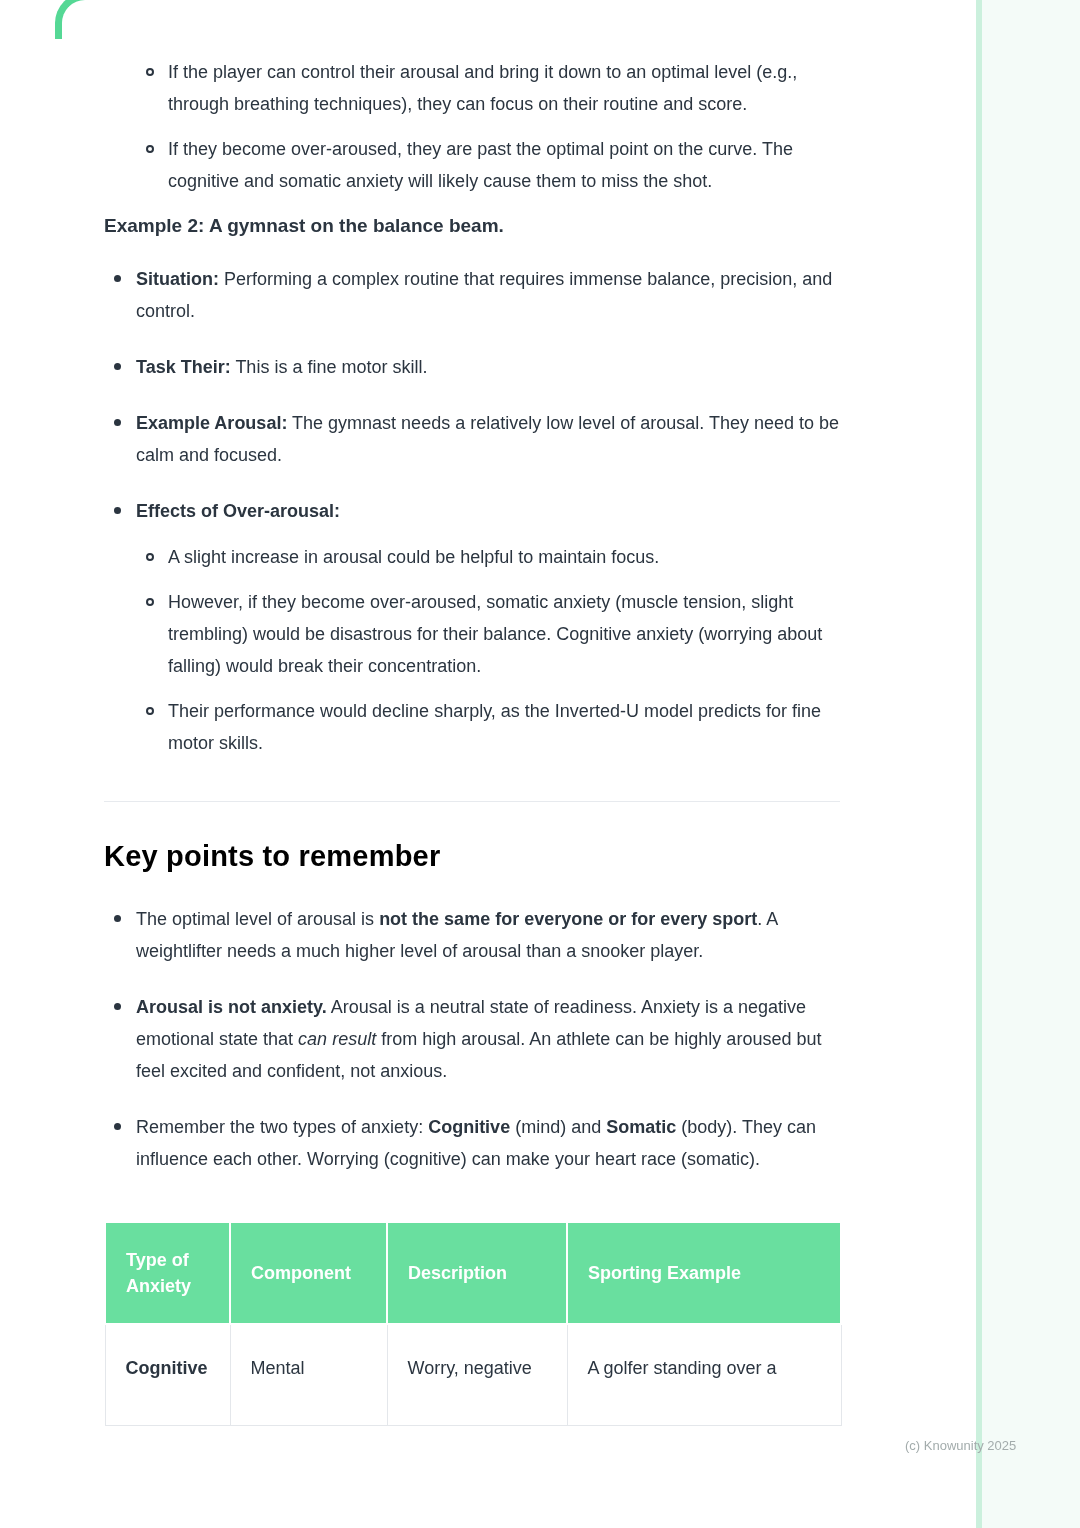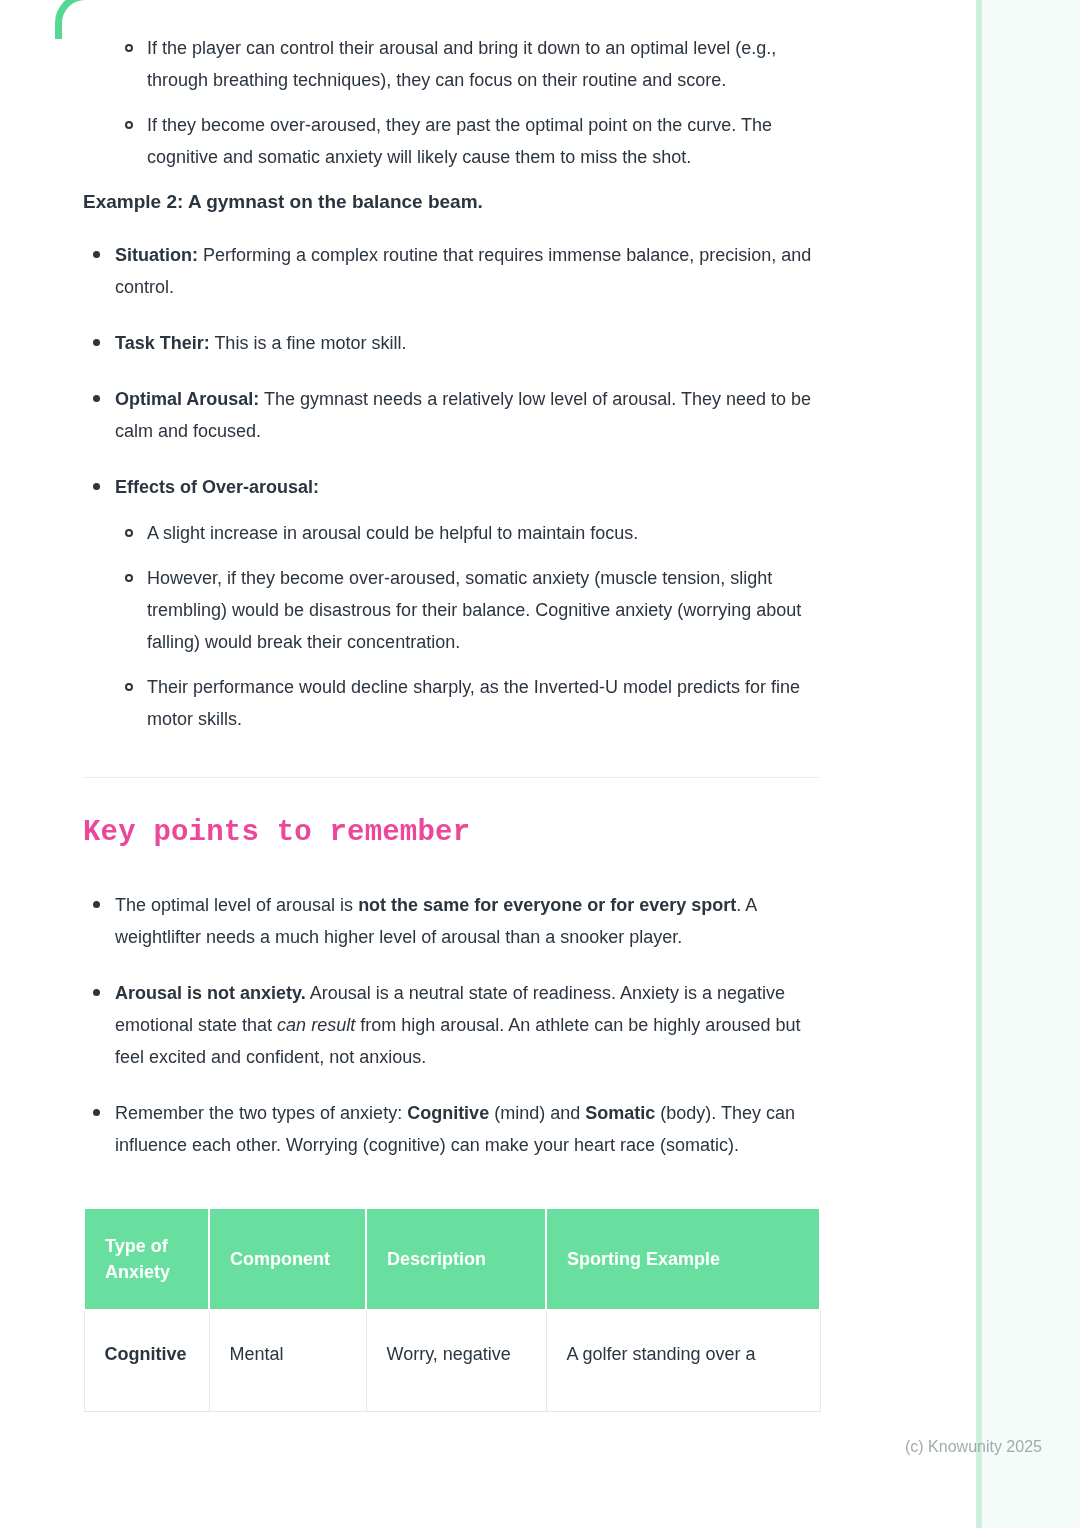--- a/index.html
+++ b/index.html
@@ -8,49 +8,49 @@
   .page { position:relative; width:1080px; height:1528px; background:#ffffff; overflow:hidden; color:#2b3540; }
 
   
   .corner-accent { position:absolute; left:55px; top:-7px; width:38px; height:46px;
     border-left:7px solid #55d895; border-top:7px solid #55d895; border-top-left-radius:30px; }
 
   
   .right-stripe { position:absolute; top:0; right:0; bottom:0; width:104px;
     background:#f4fbf8; border-left:6px solid #cbf0dd; }
 
-  .content { position:absolute; left:83px; top:0; width:736px; padding-top:32px; }
+  .content { position:absolute; left:104px; top:0; width:736px; padding-top:56px; }
 
   ul { list-style:none; }
   li { position:relative; font-size:18px; line-height:32px; margin-bottom:13px; }
   .lvl1 > li { padding-left:32px;margin-top:24px; }
   .lvl2 > li { padding-left:32px; }
   .lvl2.top > li { padding-left:64px; }
   .marker { position:absolute; top:12px; }
   .lvl1 > li > .marker.dot { left:10px; width:7px; height:7px; border-radius:50%; background:#2b3540; }
   .lvl2 > li > .marker.circle { left:10px; width:8px; height:8px; border-radius:50%; border:2px solid #2b3540; background:transparent; }
   .lvl2.top > li > .marker.circle { left:42px; }
   ul.nested { margin-top:14px; margin-bottom:4px; }
 
   .b { font-weight:700; }
   .i { font-style:italic; }
 
   h3.example-heading { font-size:19px; font-weight:700; color:#2b3540; margin:18px 0 26px 0; }
 
   hr.divider { border:none; border-top:1px solid #e7eaee; margin:42px 0 0 0; }
 
-  h2.key-heading { font-size:29px; font-weight:700; color:#ec4899; margin:38px 0 40px 0; letter-spacing:0.2px;font-family:Liberation Mono, monospace; }
+  h2.key-heading { font-size:29px; font-weight:700; color:#000000; margin:38px 0 30px 0; letter-spacing:0.2px; }
 
   table.anxiety { border-collapse:collapse; margin-top:46px; table-layout:fixed; width:736px; }
   table.anxiety th { background:#69df9f; color:#ffffff; font-size:18px; font-weight:700;
     text-align:left; vertical-align:middle; padding:24px 20px; border:2px solid #ffffff; line-height:26px; }
   table.anxiety td { background:#ffffff; font-size:18px; color:#2b3540;
     text-align:left; vertical-align:top; padding:30px 20px 44px 20px; border:1px solid #e4e7eb; line-height:26px; }
 
-  .footer { position:absolute; left:905px; top:1438px; font-size:16px; color:#a3acac; z-index:2; white-space:nowrap; }
+  .footer { position:absolute; left:905px; top:1438px; font-size:13px; color:#a3acac; z-index:2; white-space:nowrap; }
 </style>
 </head>
 <body>
 
 <div class="page">
 
   <div class="corner-accent"></div>
   <div class="right-stripe"></div>
 
   <div class="content">
@@ -58,21 +58,21 @@
     <ul class="lvl2 top" id="intro-list">
         <li><span class="marker circle"></span><span><span>If the player can control their arousal and bring it down to an optimal level (e.g., through breathing techniques), they can focus on their routine and score.</span></span></li>
         <li><span class="marker circle"></span><span><span>If they become over-aroused, they are past the optimal point on the curve. The cognitive and somatic anxiety will likely cause them to miss the shot.</span></span></li>
       </ul>
 
     <h3 class="example-heading">Example 2: A gymnast on the balance beam.</h3>
 
     <ul class="lvl1" id="example2-list">
         <li><span class="marker dot"></span><span><span class="b">Situation:</span><span> Performing a complex routine that requires immense balance, precision, and control.</span></span></li>
         <li><span class="marker dot"></span><span><span class="b">Task Their:</span><span> This is a fine motor skill.</span></span></li>
-        <li><span class="marker dot"></span><span><span class="b">Optimal Arousal:</span><span> The gymnast needs a relatively low level of arousal. They need to be calm and focused.</span></span></li>
+        <li><span class="marker dot"></span><span><span class="b">Example Arousal:</span><span> The gymnast needs a relatively low level of arousal. They need to be calm and focused.</span></span></li>
         <li><span class="marker dot"></span><span><span class="b">Effects of Over-arousal:</span></span><ul class="lvl2 nested">
             <li><span class="marker circle"></span><span><span>A slight increase in arousal could be helpful to maintain focus.</span></span></li>
             <li><span class="marker circle"></span><span><span>However, if they become over-aroused, somatic anxiety (muscle tension, slight trembling) would be disastrous for their balance. Cognitive anxiety (worrying about falling) would break their concentration.</span></span></li>
             <li><span class="marker circle"></span><span><span>Their performance would decline sharply, as the Inverted-U model predicts for fine motor skills.</span></span></li>
           </ul></li>
       </ul>
 
     <hr class="divider">
 
     <h2 class="key-heading">Key points to remember</h2>

